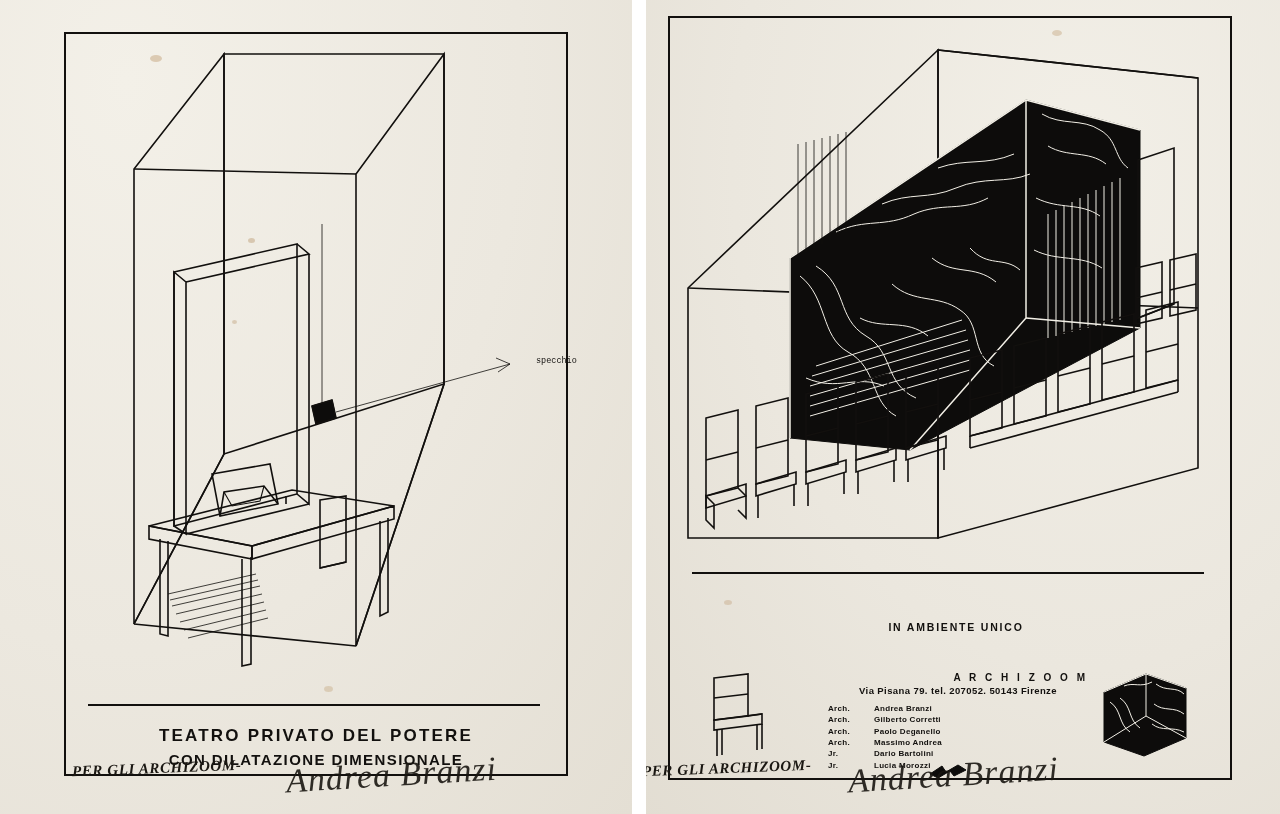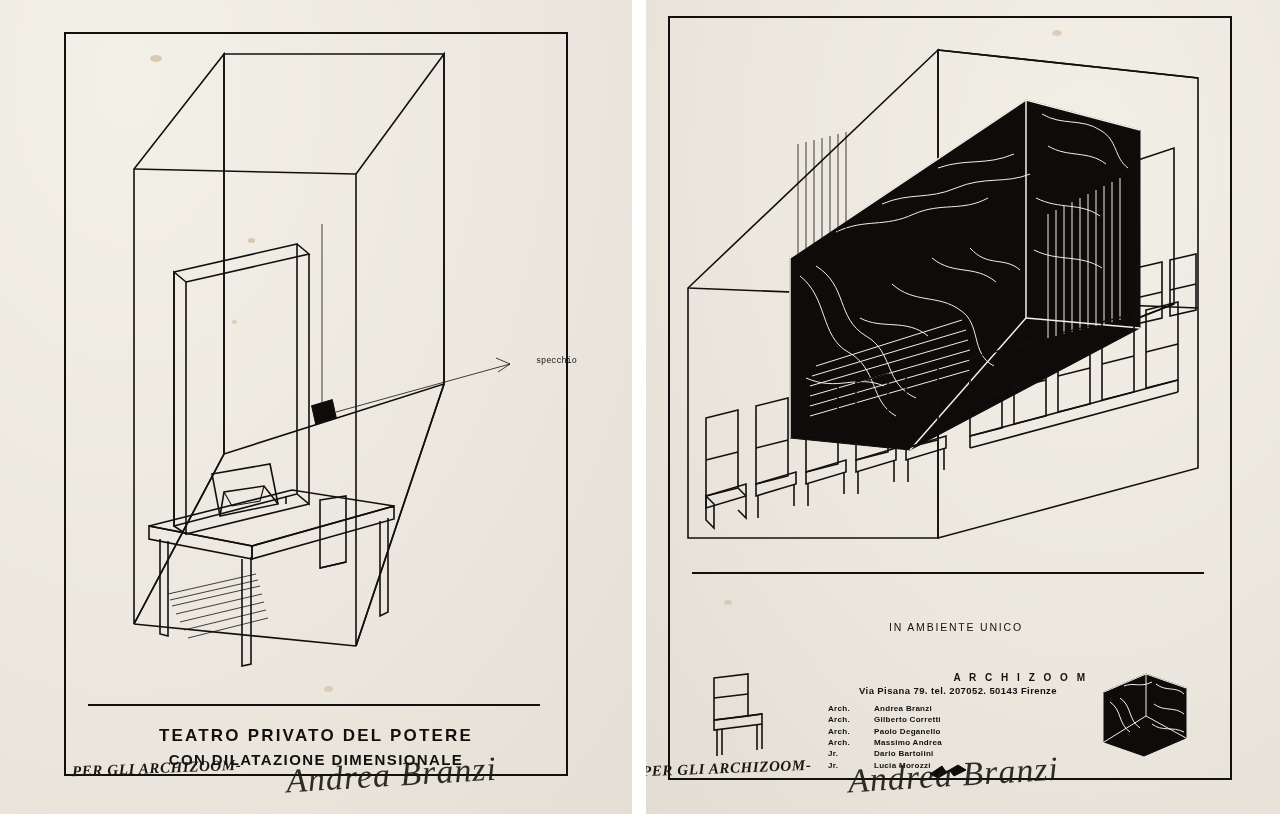--- a/index.html
+++ b/index.html
@@ -26,21 +26,21 @@
   .wln{fill:none;stroke:#f2efe6;stroke-width:1.5;}
   .wln-thin{fill:none;stroke:#f2efe6;stroke-width:1;}
 
   .capt{position:absolute;text-align:center;width:100%;}
   .rule{position:absolute;height:2px;background:#12100e;}
 
   .title1{font-size:17px;font-weight:bold;letter-spacing:2.2px;color:#12100e;}
   .sub1{font-size:15px;font-weight:bold;letter-spacing:1.4px;color:#12100e;margin-top:5px;}
 
   .title2{font-size:20px;font-weight:bold;letter-spacing:2.4px;color:#12100e;}
-  .sub2{font-size:10.5px;font-weight:normal;letter-spacing:1.8px;color:#12100e;margin-top:9px;}
+  .sub2{font-size:10.5px;font-weight:bold;letter-spacing:1.8px;color:#12100e;margin-top:9px;}
 
   .studio{font-size:10px;font-weight:bold;letter-spacing:3px;color:#12100e;text-align:right;}
   .addr{font-size:9.5px;font-weight:bold;letter-spacing:.4px;color:#12100e;text-align:center;margin-top:2px;}
   .names{margin-top:7px;font-size:8px;font-weight:bold;line-height:1.42;color:#12100e;letter-spacing:.3px;}
   .names .row{display:flex;}
   .names .c1{width:46px;text-align:left;}
   .names .c2{text-align:left;}
 
   .handwrite{position:absolute;font-family:"Liberation Serif",serif;font-style:italic;color:#1a1712;}
   .per{font-size:15px;letter-spacing:.6px;transform:rotate(-2.2deg);font-weight:bold;}

